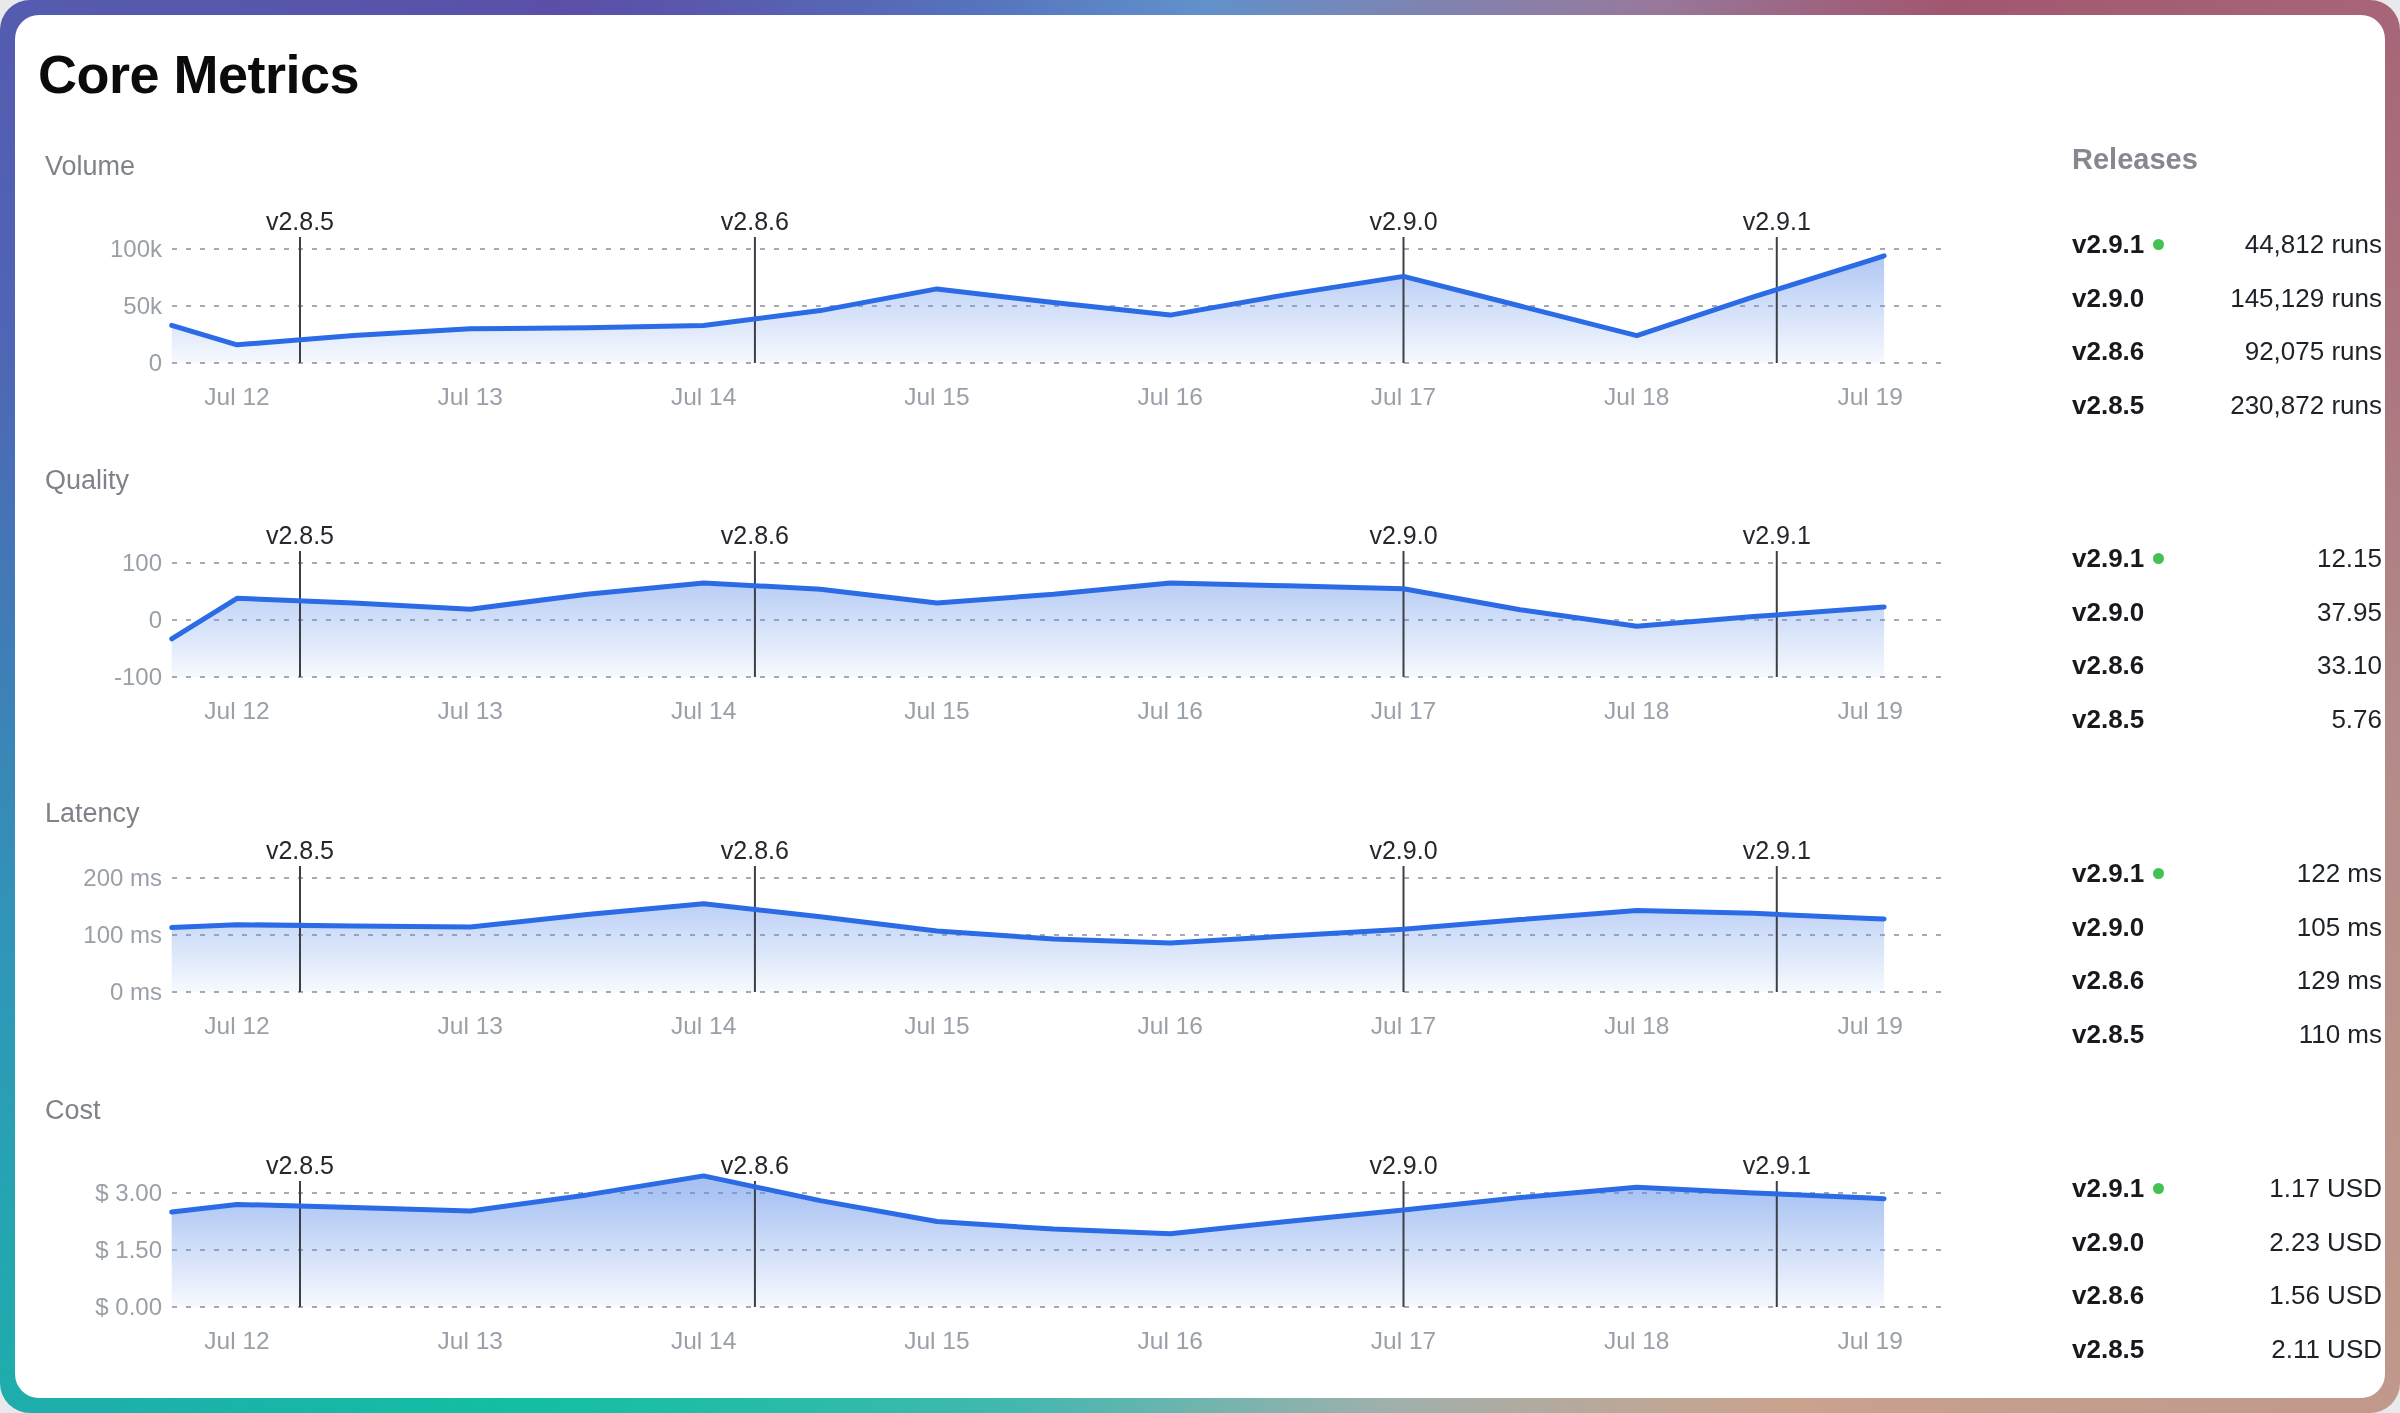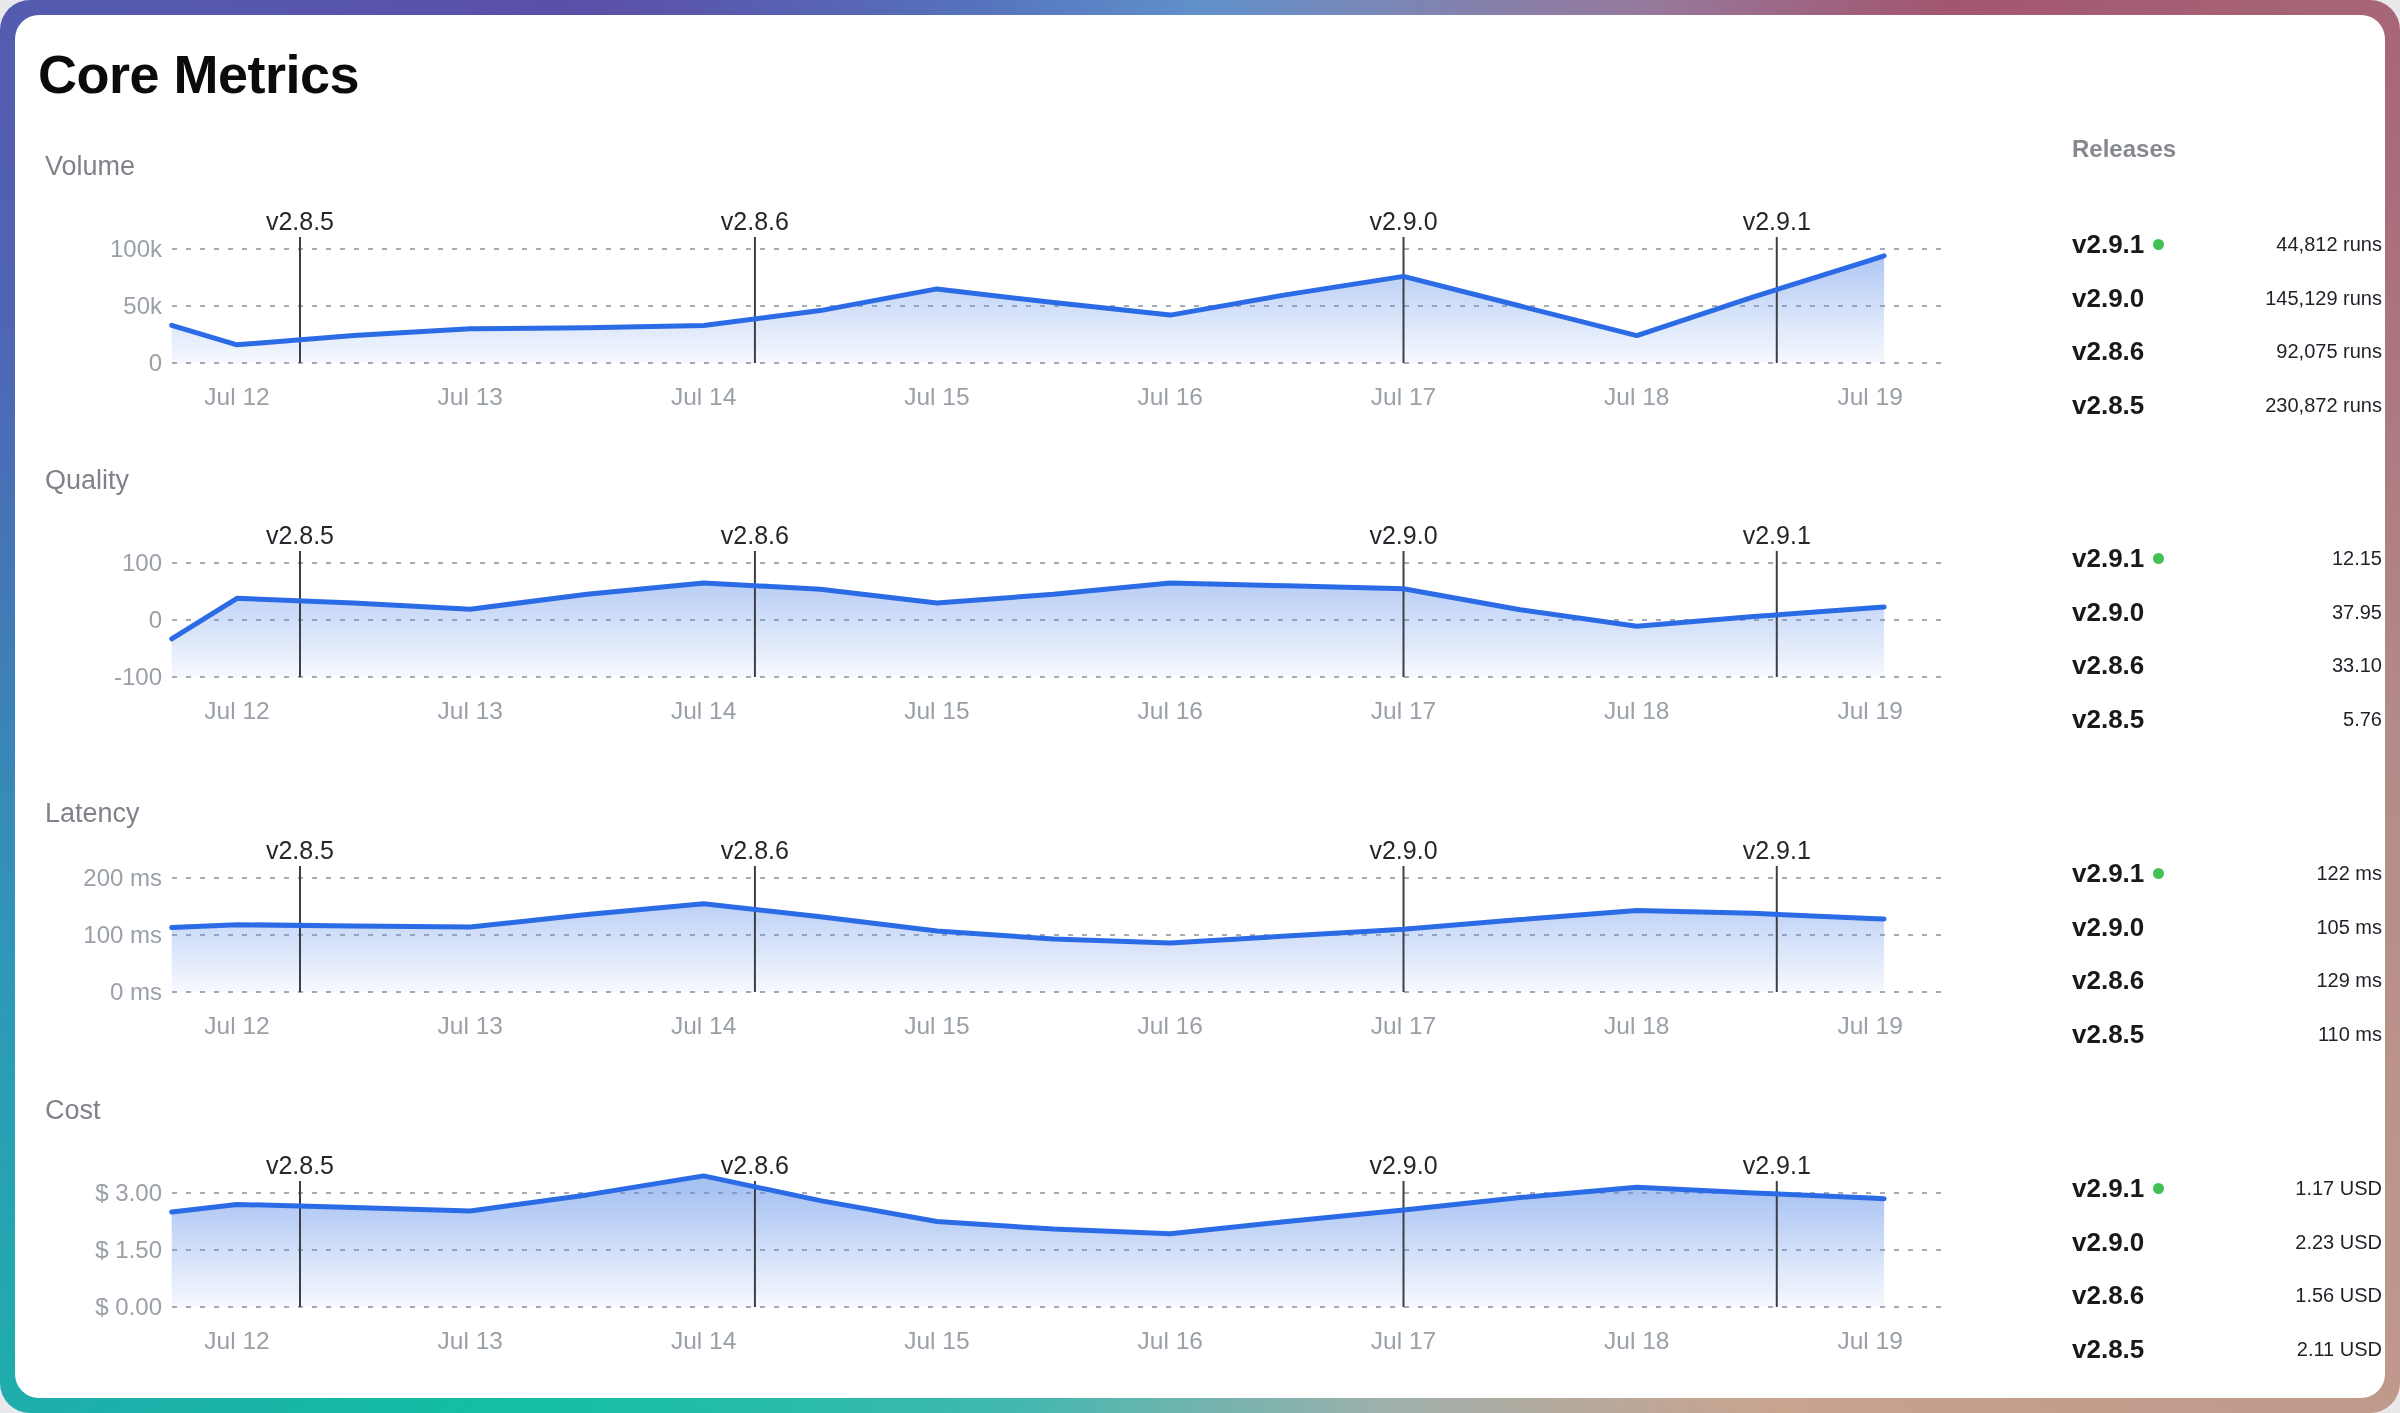--- a/index.html
+++ b/index.html
@@ -9,26 +9,26 @@
     background:conic-gradient(from 0deg at 50% 50%,
       #6191cb 0deg,#97799c 33deg,#a25670 47deg,#b28a88 90deg,#c9a38e 140deg,
       #9fb0ac 165deg,#42b8b0 195deg,#12bfa2 225deg,#2f97b9 258deg,
       #5064b5 288deg,#5b4fa8 318deg,#5573bd 342deg,#6191cb 360deg);}
   .page{position:absolute;inset:15px;background:#ffffff;border-radius:24px;}
   .title{position:absolute;left:23px;top:28px;font-size:54px;font-weight:800;
          color:#0b0b0d;letter-spacing:-0.5px;}
   .section-label{position:absolute;left:30px;font-size:27px;font-weight:400;color:#7f8289;}
   .card{position:absolute;left:29px;width:1932px;height:235px;background:#ffffff;border-radius:18px;}
   .chart-svg{display:block;}
-  .rel-heading{position:absolute;left:2057px;top:120px;font-size:24px;font-weight:700;color:#85888e;}
+  .rel-heading{position:absolute;left:2057px;top:128px;font-size:29px;font-weight:700;color:#85888e;}
   .rel-group{position:absolute;left:2057px;width:310px;}
   .rel-row{height:53.5px;display:flex;align-items:center;justify-content:space-between;}
   .rel-ver{display:flex;align-items:center;font-size:26px;font-weight:700;color:#17191d;}
   .dot{width:11px;height:11px;border-radius:50%;background:#44c153;margin-left:9px;display:inline-block;}
-  .rel-val{font-size:20px;color:#1d2128;}
+  .rel-val{font-size:26px;color:#1d2128;}
 </style>
 </head>
 <body>
 
 <div class="screen">
   <div class="frame"></div>
   <div class="page">
 
     <div class="title">Core Metrics</div>
 

